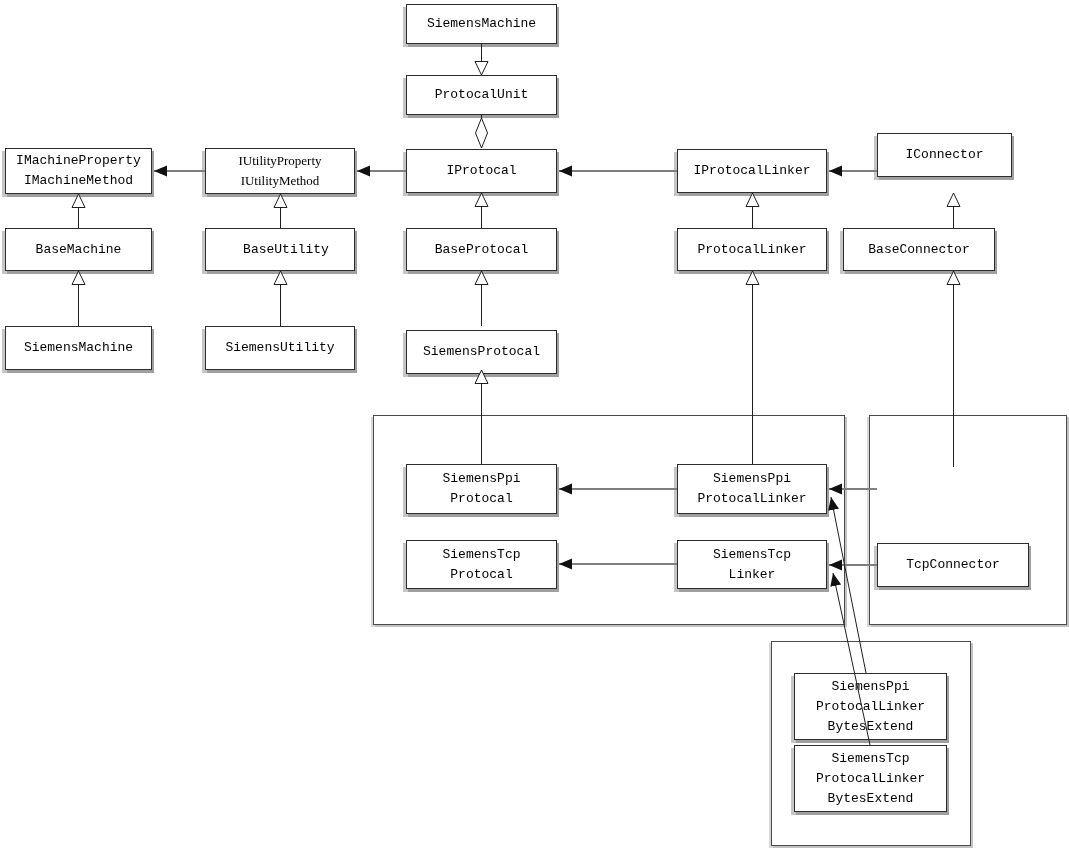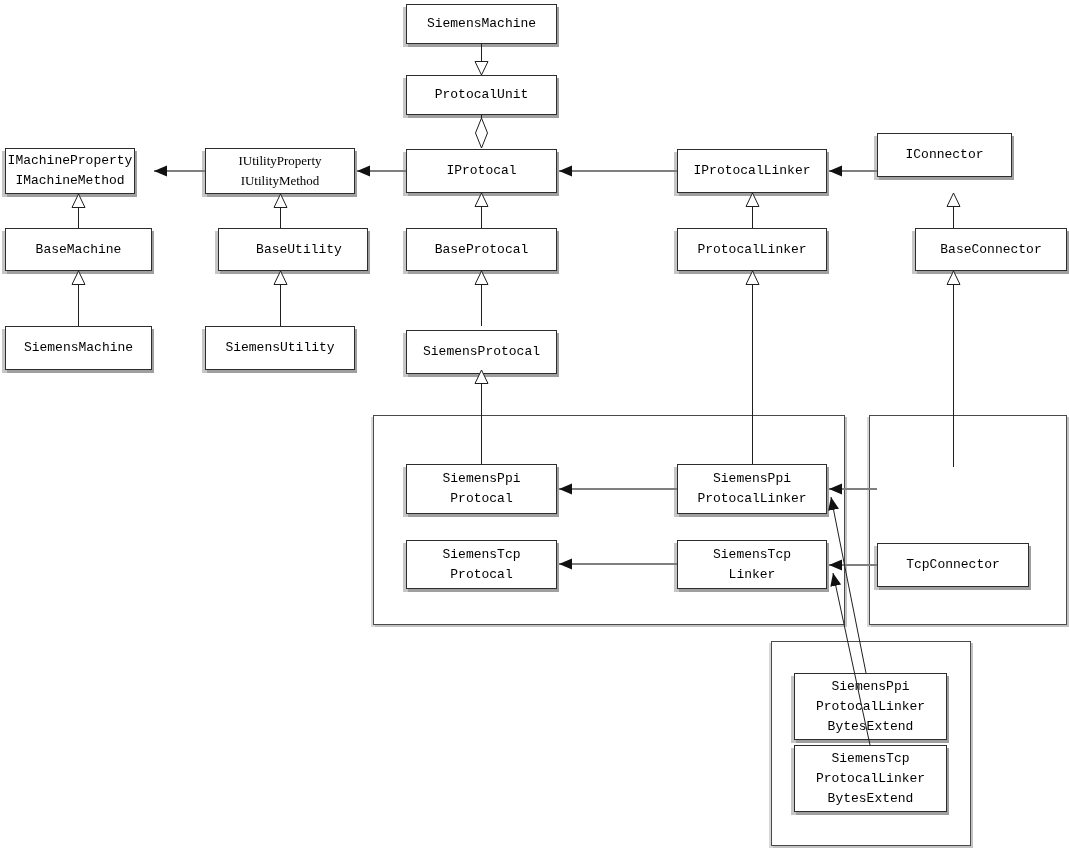--- a/index.html
+++ b/index.html
@@ -31,51 +31,51 @@
   <div class="group" style="left:869px;top:415px;width:198px;height:210px;"></div>
   <div class="group" style="left:771px;top:641px;width:200px;height:205px;"></div>
 
   <div class="cbox" style="left:406px;top:4px;width:151px;height:40px;">
     <span>SiemensMachine</span>
   </div>
   <div class="cbox" style="left:406px;top:75px;width:151px;height:40px;">
     <span>ProtocalUnit</span>
   </div>
 
-  <div class="cbox" style="left:5px;top:148px;width:130px;height:46px;">
+  <div class="cbox" style="left:5px;top:148px;width:147px;height:46px;">
     <span>IMachineProperty</span>
     <span>IMachineMethod</span>
   </div>
   <div class="cbox" style="left:205px;top:148px;width:150px;height:46px;font-family:Liberation Serif, serif;">
     <span>IUtilityProperty</span>
     <span>IUtilityMethod</span>
   </div>
   <div class="cbox" style="left:406px;top:149px;width:151px;height:44px;justify-content:center;">
     <span>IProtocal</span>
   </div>
   <div class="cbox" style="left:677px;top:149px;width:150px;height:44px;">
     <span>IProtocalLinker</span>
   </div>
   <div class="cbox" style="left:877px;top:133px;width:135px;height:44px;">
     <span>IConnector</span>
   </div>
 
   <div class="cbox" style="left:5px;top:228px;width:147px;height:43px;">
     <span>BaseMachine</span>
   </div>
-  <div class="cbox" style="left:218px;top:228px;width:150px;height:43px;padding-left:12px;">
+  <div class="cbox" style="left:205px;top:228px;width:150px;height:43px;padding-left:12px;">
     <span>BaseUtility</span>
   </div>
   <div class="cbox" style="left:406px;top:228px;width:151px;height:43px;">
     <span>BaseProtocal</span>
   </div>
   <div class="cbox" style="left:677px;top:228px;width:150px;height:43px;">
     <span>ProtocalLinker</span>
   </div>
-  <div class="cbox" style="left:915px;top:228px;width:152px;height:43px;">
+  <div class="cbox" style="left:843px;top:228px;width:152px;height:43px;">
     <span>BaseConnector</span>
   </div>
 
   <div class="cbox" style="left:5px;top:326px;width:147px;height:44px;">
     <span>SiemensMachine</span>
   </div>
   <div class="cbox" style="left:205px;top:326px;width:150px;height:44px;">
     <span>SiemensUtility</span>
   </div>
   <div class="cbox" style="left:406px;top:330px;width:151px;height:44px;">

